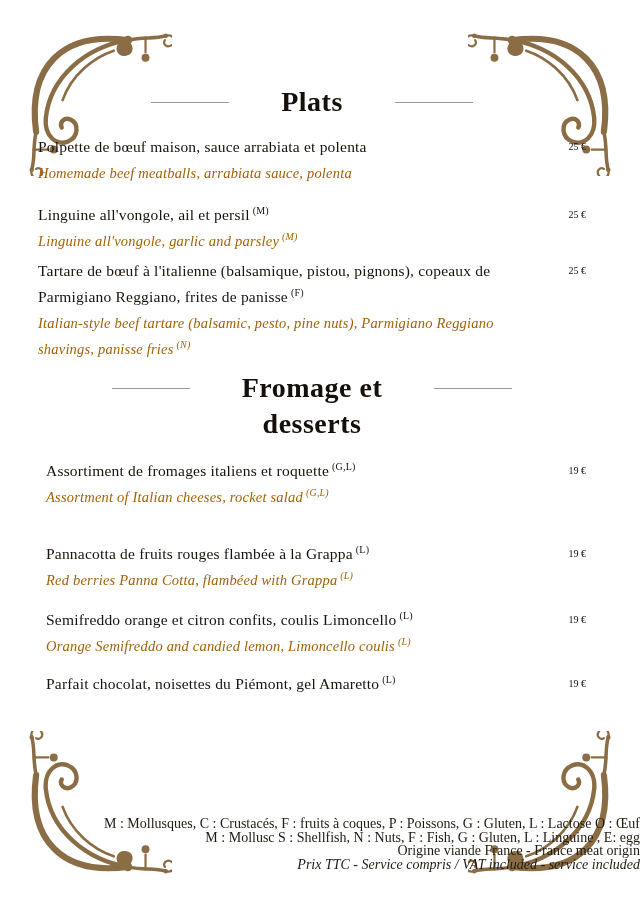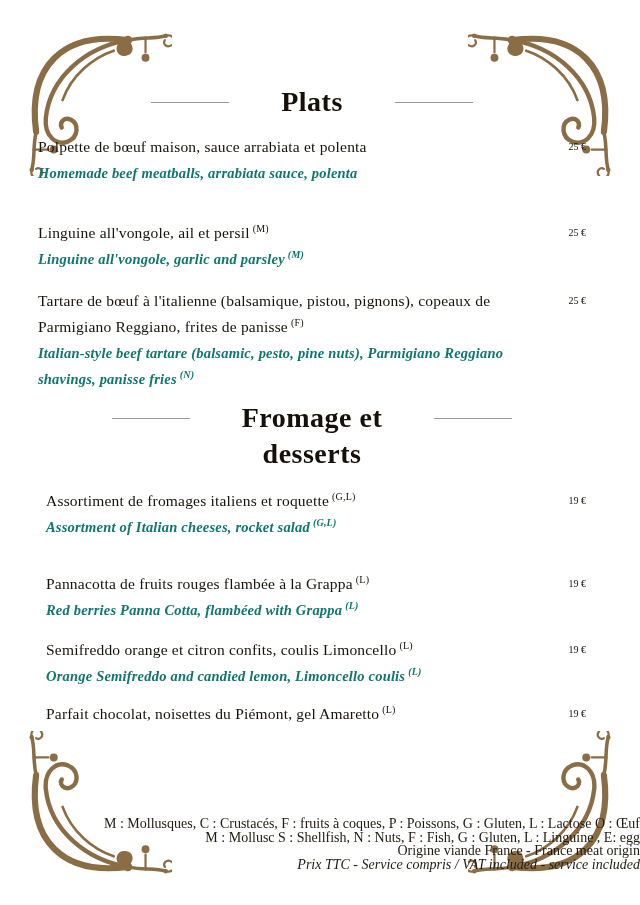--- a/index.html
+++ b/index.html
@@ -54,41 +54,40 @@
     line-height: 26px;
     letter-spacing: 0.2px;
     color: #17120c;
   }
   .item-trans {
     margin: 0;
     font-style: italic;
     font-size: 14.5px;
     line-height: 26px;
     letter-spacing: 0.2px;
-    color: #0f766e;
-    font-weight: bold;
+    color: #a16207;
   }
   sup.allergen {
     font-size: 10px;
     line-height: 0;
     vertical-align: 6px;
     margin-left: 3px;
     font-style: normal;
   }
   .item-trans sup.allergen { font-style: italic; }
   .item-price {
     flex: 0 0 58px;
     text-align: right;
     font-size: 10px;
     line-height: 26px;
     color: #17120c;
     white-space: nowrap;
   }
-  .mb-a { margin-bottom: 34px; justify-content: space-between; }
-  .mb-b { margin-bottom: 16px; }
+  .mb-a { margin-bottom: 16px; justify-content: space-between; }
+  .mb-b { margin-bottom: 4px; }
   .mb-c { margin-bottom: 8px; }
   .mb-xl { margin-bottom: 31px; }
   .mb-sm { margin-bottom: 14px; }
   .mb-md { margin-bottom: 12px; }
   .sec-desserts .section-header { margin-top: 4px; margin-bottom: 16px; }
   
   .footer {
     position: absolute;
     left: 0;
     right: 0;

